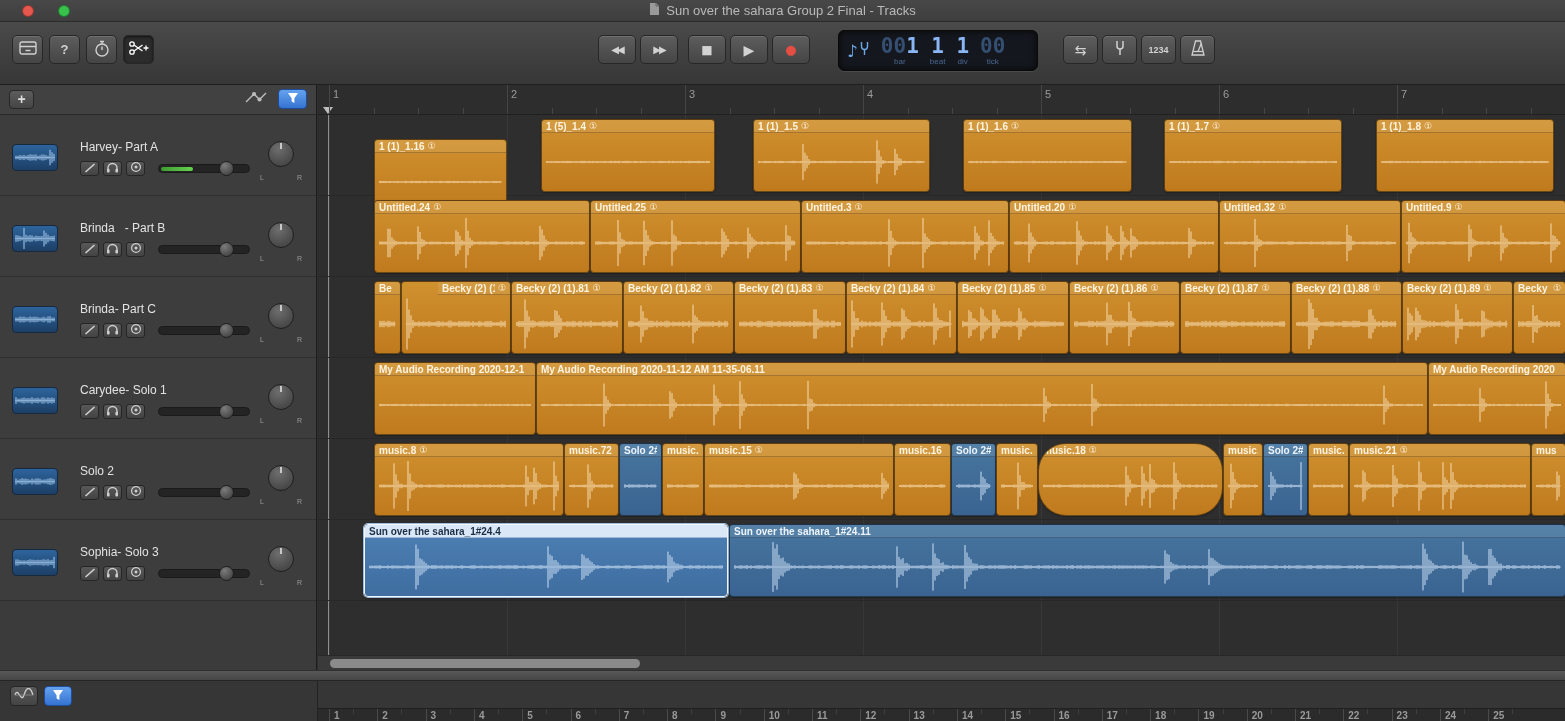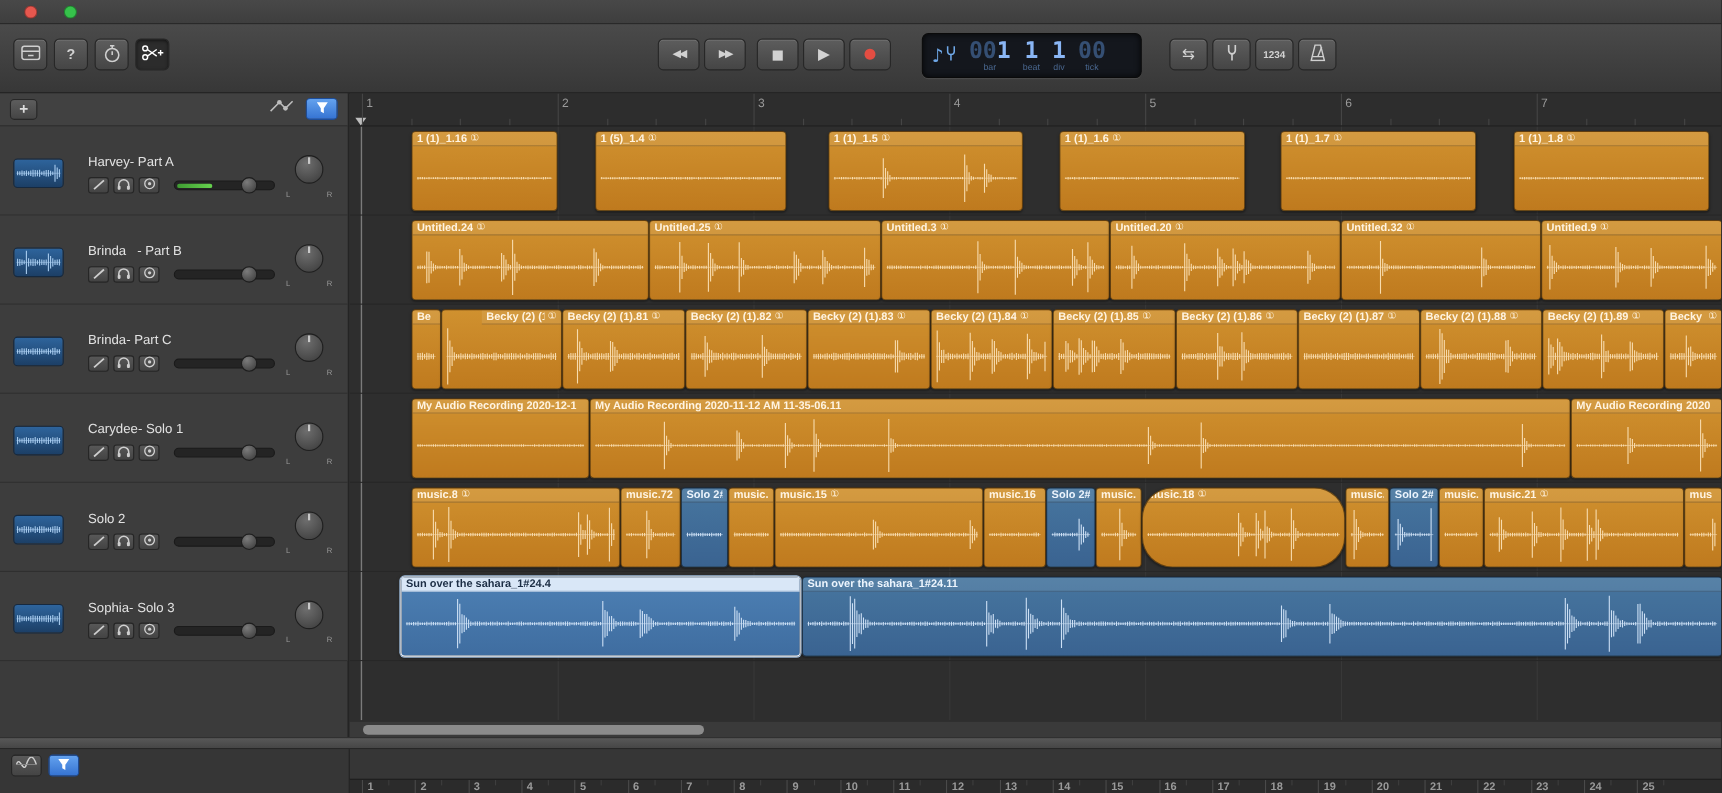--- a/index.html
+++ b/index.html
@@ -101,20 +101,27 @@
 </style>
 </head>
 <body>
 
 <div class="app">
 
   <div class="titlebar">
     <div class="traffic">
       <span class="dot red"></span>
       <span class="dot green"></span>
+    </div>
+    <div class="title">
+      <span><svg width="11" height="14" viewBox="0 0 11 14">
+            <path d="M1 1h6l3 3v9H1z" fill="#9a9a9a"></path>
+            <path d="M7 1v3h3" fill="none" stroke="#636363" stroke-width="1"></path>
+          </svg></span>
+      <span>Sun over the sahara Group 2 Final - Tracks</span>
     </div>
   </div>
 
   <div class="toolbar">
     <div class="tb-left">
       <button class="tbtn">
           <span><svg width="18" height="14" viewBox="0 0 18 14">
               <rect x="1" y="1" width="16" height="12" rx="2" fill="none" stroke="#cfcfcf" stroke-width="1.4"></rect>
               <path d="M1 5.5h16M6.5 9.5h5" stroke="#cfcfcf" stroke-width="1.4"></path>
             </svg></span>
@@ -490,21 +497,21 @@
     <div class="lanes" id="lanes">
       <div class="playhead"></div>
     <div class="grid" style="left: 11px;"></div>
         <div class="grid" style="left: 189px;"></div>
         <div class="grid" style="left: 367px;"></div>
         <div class="grid" style="left: 545px;"></div>
         <div class="grid" style="left: 723px;"></div>
         <div class="grid" style="left: 901px;"></div>
         <div class="grid" style="left: 1079px;"></div>
         <div class="lane" style="top: 0px;">
-          <div class="region orange" style="left: 56px; width: 133px;">
+          <div class="region orange" style="left: 56px; width: 133px; margin-top: 20px;">
             <div class="rhead">
               <span class="rlabel">1 (1)_1.16</span>
               <span class="rbadge">①</span>
             </div>
             <div class="rwave"><svg width="125" height="56" viewBox="0 0 125 56">
                 <path d="M1 28L124 28" stroke="#f8dcae" stroke-width="0.8" opacity="0.65"></path>
                 <path d="M2 26.9L2 29.1M4 27.0L4 29.0M6 27.0L6 29.0M8 27.1L8 28.9M10 27.3L10 28.7M12 27.0L12 29.0M14 27.4L14 28.6M16 27.2L16 28.8M18 27.2L18 28.8M20 27.0L20 29.0M22 27.4L22 28.6M24 27.3L24 28.7M26 27.3L26 28.7M28 26.8L28 29.2M30 27.4L30 28.6M32 27.2L32 28.8M34 26.8L34 29.2M36 27.2L36 28.8M38 26.9L38 29.1M40 26.9L40 29.1M42 26.9L42 29.1M44 27.3L44 28.7M46 27.1L46 28.9M48 26.9L48 29.1M50 27.4L50 28.6M52 27.2L52 28.8M54 26.9L54 29.1M56 27.3L56 28.7M58 27.2L58 28.8M60 27.4L60 28.6M62 26.9L62 29.1M64 27.0L64 29.0M66 27.4L66 28.6M68 27.1L68 28.9M70 26.8L70 29.2M72 27.0L72 29.0M74 27.2L74 28.8M76 26.9L76 29.1M78 27.1L78 28.9M80 27.0L80 29.0M82 27.3L82 28.7M84 27.1L84 28.9M86 27.2L86 28.8M88 27.3L88 28.7M90 27.2L90 28.8M92 27.0L92 29.0M94 27.3L94 28.7M96 26.8L96 29.2M98 27.0L98 29.0M100 27.3L100 28.7M102 26.8L102 29.2M104 27.3L104 28.7M106 27.2L106 28.8M108 27.1L108 28.9M110 27.2L110 28.8M112 27.4L112 28.6M114 27.3L114 28.7M116 26.9L116 29.1M118 27.0L118 29.0M120 27.2L120 28.8M122 27.2L122 28.8" stroke="#f8dcae" stroke-width="1"></path>
               </svg></div>
           </div>
           <div class="region orange" style="left: 223px; width: 174px;">

